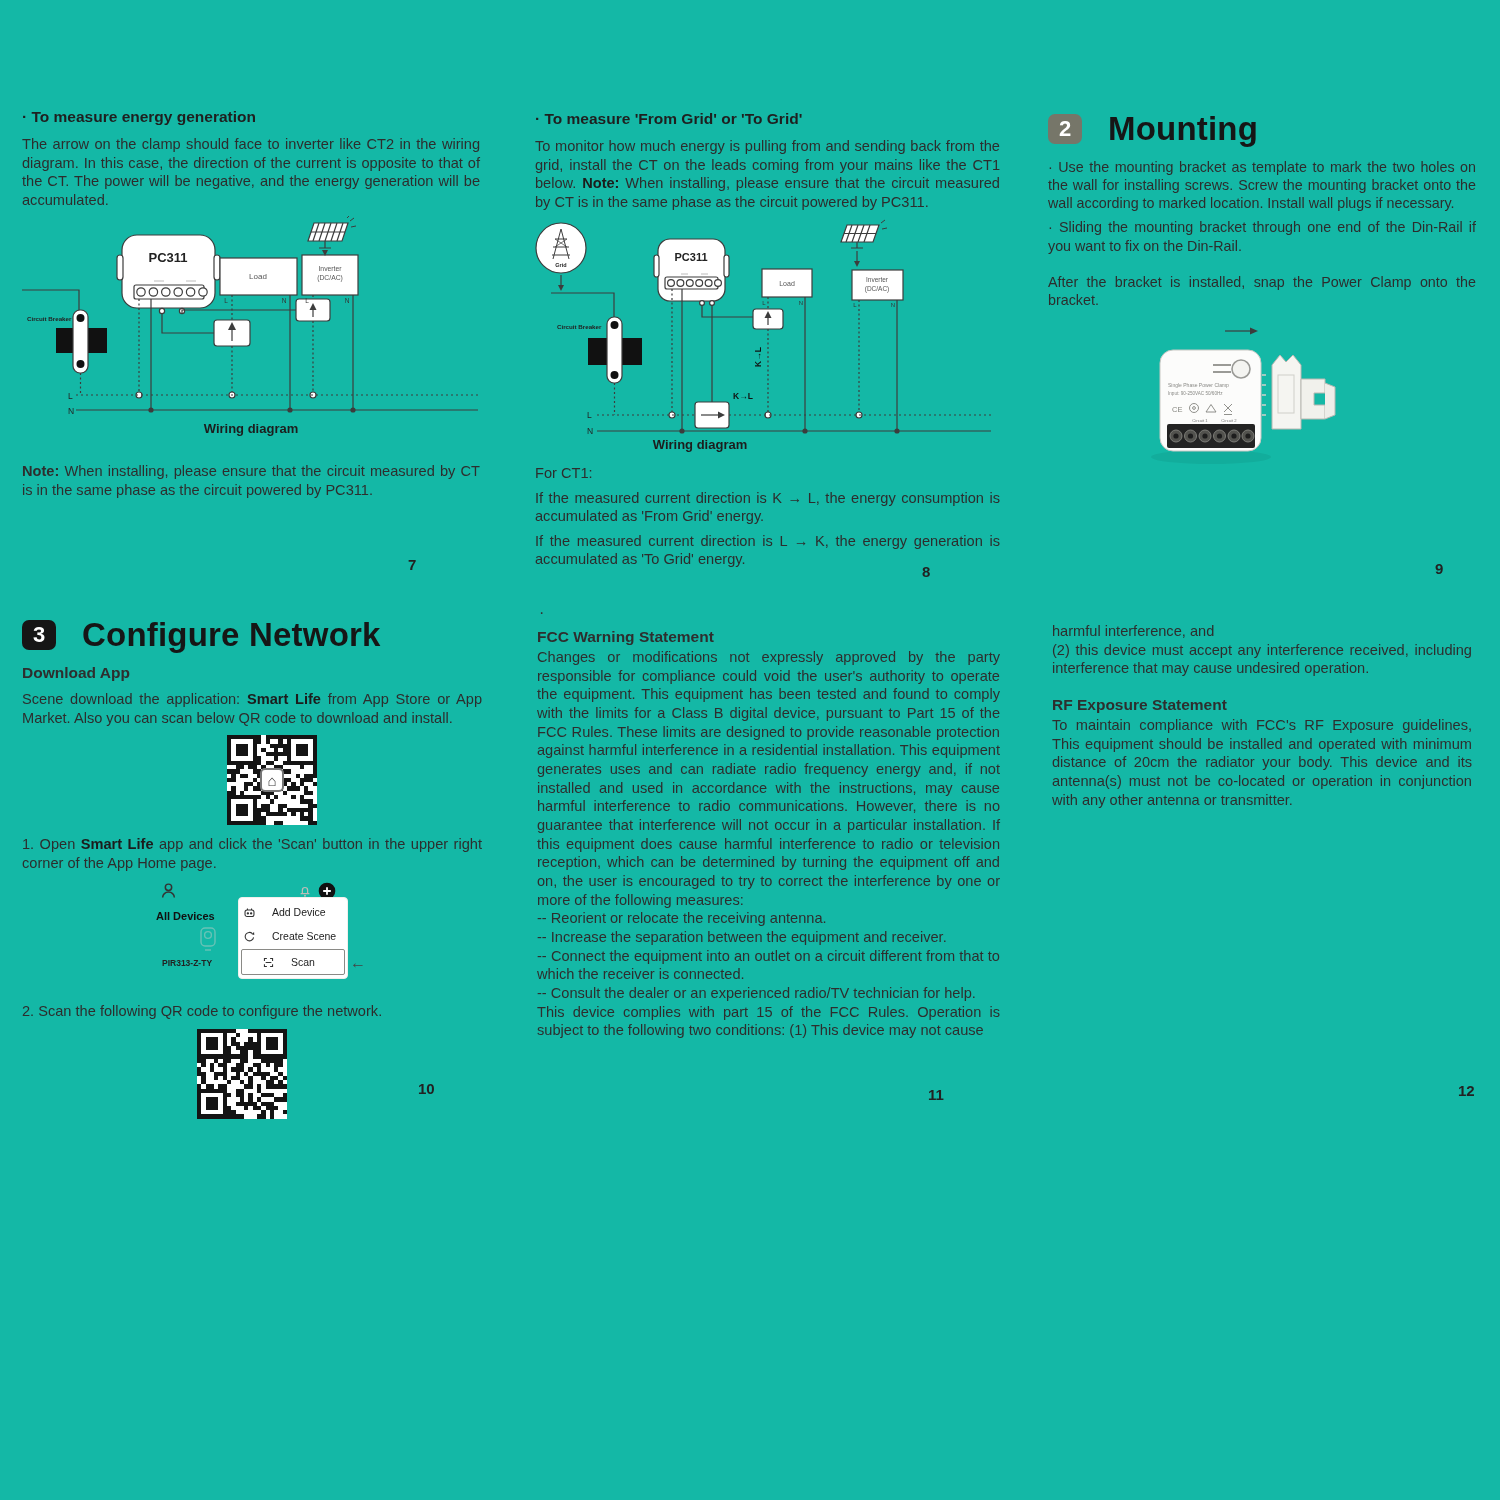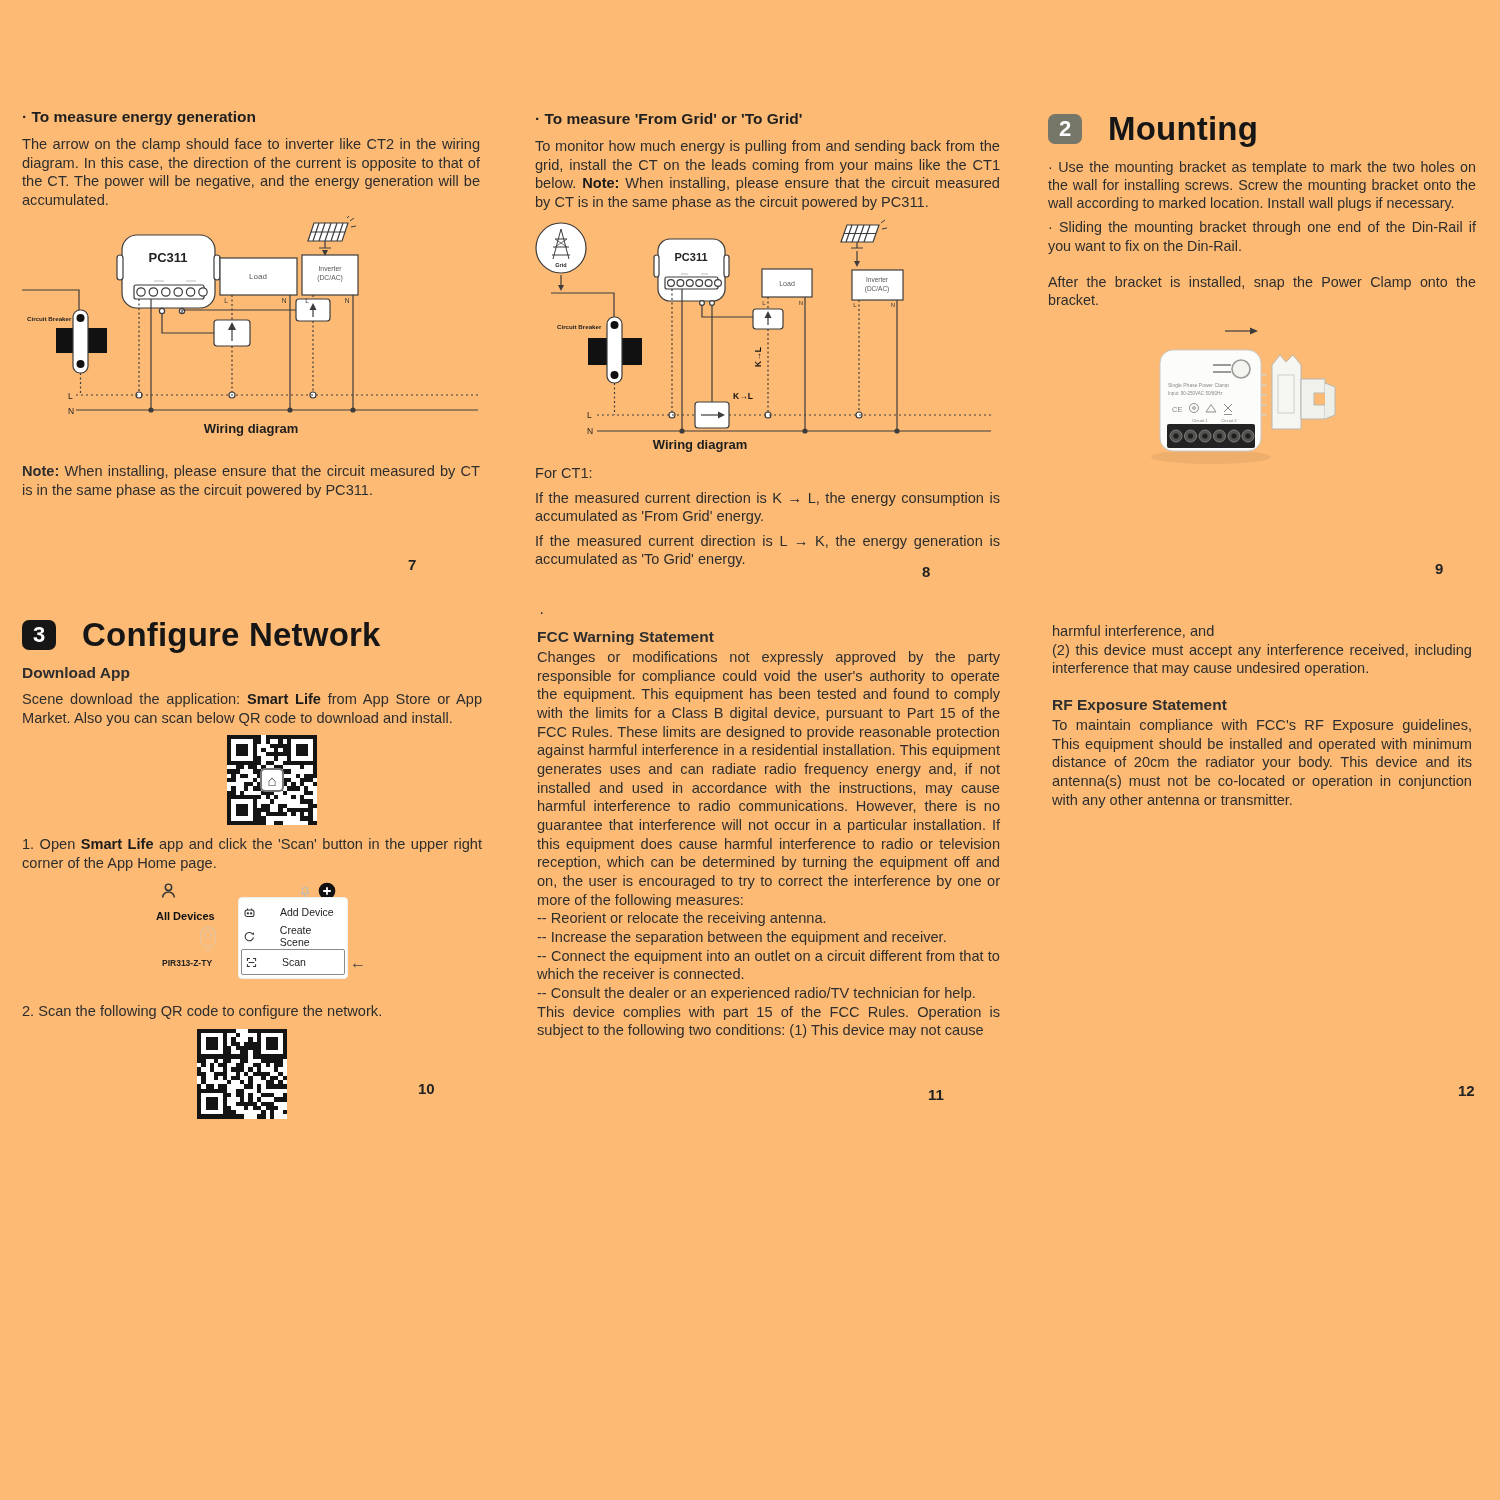--- a/index.html
+++ b/index.html
@@ -1,16 +1,16 @@
 <!DOCTYPE html>
 <html><head>
 <meta charset="utf-8">
 <style>
   html,body{margin:0;padding:0;background:#fafaf7;}
-  .canvas{position:relative;width:1500px;height:1500px;background:#fdba74;overflow:hidden;
+  .canvas{position:relative;width:1500px;height:1500px;background:#14b8a6;overflow:hidden;
           font-family:"Liberation Sans",sans-serif;color:#2e2e2e;}
   .pg{position:absolute;}
   
   #p7{left:22px;top:108px;width:458px;}
   #p8{left:535px;top:110px;width:465px;}
   #p9{left:1048px;top:110px;width:428px;}
   #p10{left:22px;top:616px;width:460px;}
   #p11{left:537px;top:608px;width:463px;}
   #p12{left:1052px;top:622px;width:420px;}
 
@@ -46,22 +46,22 @@
             align-items:center;justify-content:center;font-size:15px;color:#3a3a3a;}
 
   
   .app-mock{position:relative;height:122px;width:340px;margin:4px 0 2px 110px;}
   .am-person{position:absolute;left:28px;top:4px;}
   .am-bell{position:absolute;left:166px;top:6px;}
   .am-plus{position:absolute;left:186px;top:4px;}
   .am-alldev{position:absolute;left:24px;top:32px;font-size:11px;font-weight:bold;color:#111;}
   .am-card{position:absolute;left:106px;top:19px;width:100px;background:#fff;
            border:1px solid #f0f0ec;border-radius:4px;padding:2px 4px;}
-  .am-row{display:flex;align-items:center;gap:24px;height:24px;font-size:10.5px;color:#222;}
-  .am-row.boxed{border:1px solid #8a8a86;border-radius:2px;padding:0 3px;margin:1px -2px;}
+  .am-row{display:flex;align-items:center;gap:16px;height:24px;font-size:10.5px;color:#222;}
+  .am-row.boxed{border:1px solid #8a8a86;border-radius:2px;padding:0 20px;margin:1px -2px;}
   .am-arrow{position:absolute;left:218px;top:76px;font-size:16px;color:#444;}
   .am-ghost{position:absolute;left:66px;top:48px;opacity:.45;}
   .am-devname{position:absolute;left:30px;top:80px;font-size:8.5px;font-weight:bold;color:#222;}
 
   .fcc-line{font-size:14.6px;line-height:1.28;text-align:justify;margin:0;}
   .dot-mark{font-size:16px;line-height:10px;margin:0 0 10px 2px;color:#333;}.gap16{height:16px}
 </style>
 </head>
 <body>
 

